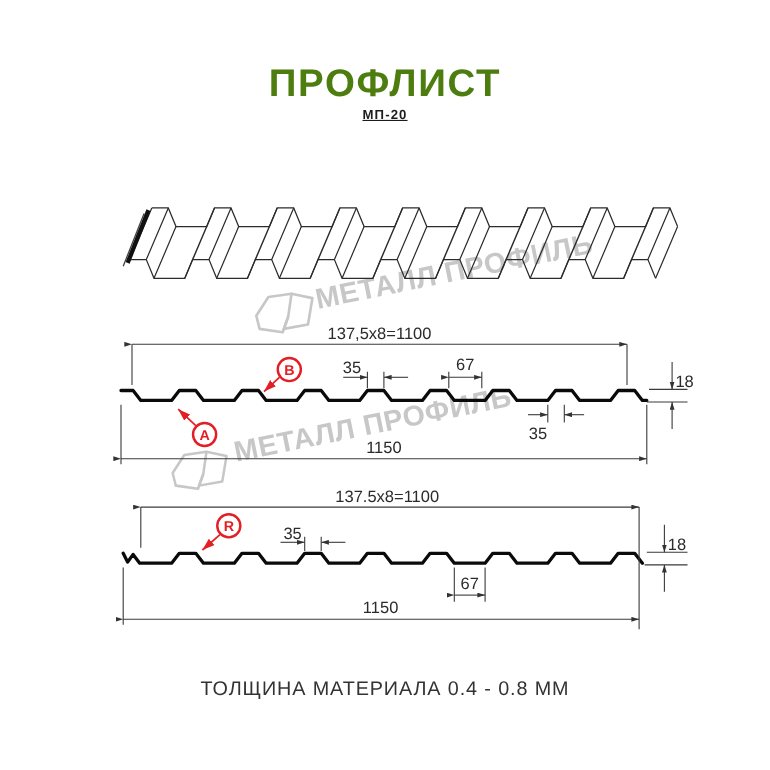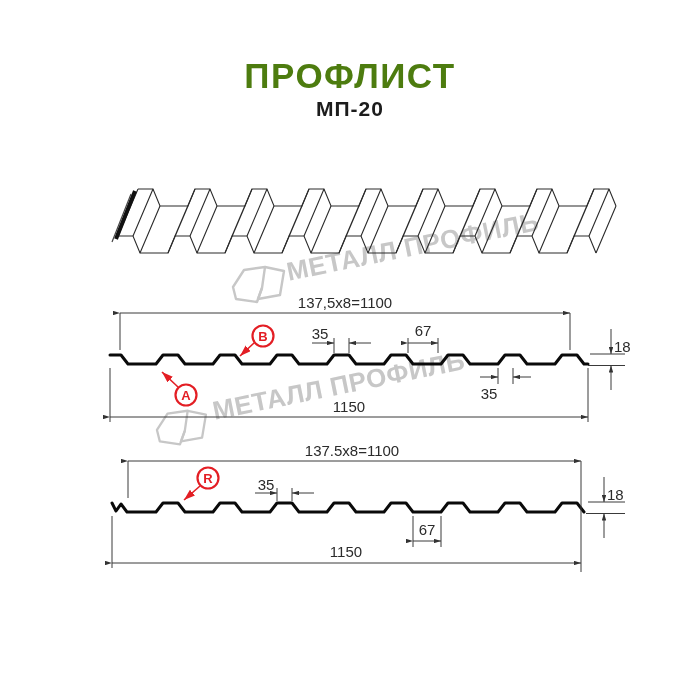--- a/index.html
+++ b/index.html
@@ -1,21 +1,21 @@
 <!DOCTYPE html>
 <html><head>
 <meta charset="utf-8">
 <style>
   html,body{margin:0;padding:0;background:#ffffff;}
   .page{position:relative;width:700px;height:700px;background:#fff;overflow:hidden;
         font-family:"Liberation Sans",sans-serif;}
   .title{position:absolute;top:56px;left:0;width:700px;text-align:center;
          font-size:35px;font-weight:700;letter-spacing:1.5px;color:#4d7c0f;}
   .subtitle{position:absolute;top:97px;left:0;width:700px;text-align:center;
-         font-size:21px;font-weight:700;letter-spacing:1px;color:#1c1c1c;}
+         font-size:12px;font-weight:700;letter-spacing:1px;color:#1c1c1c;text-decoration:underline;}
   .footer-note{position:absolute;top:616px;left:0;width:700px;text-align:center;
          font-size:18px;font-weight:400;letter-spacing:0.8px;color:#333;}
   .wm{position:absolute;z-index:1;color:#c7c7c7;}
   .wm-text{position:absolute;font-size:26px;font-weight:700;letter-spacing:0.5px;
          white-space:nowrap;transform:rotate(-11.5deg);transform-origin:0 50%;
          color:#c7c7c7;line-height:26px;}
   .wm-text.wm1{left:287px;top:259px;}
   .wm-text.wm2{left:213px;top:398px;}
   .wm-logo{position:absolute;}
   .wm-logo.wm1{left:228px;top:261px;}
@@ -175,13 +175,14 @@
       <text class="dim-txt" x="346" y="557" text-anchor="middle">1150</text>
 
       <g>
         <line x1="200" y1="486" x2="184" y2="500" stroke="#e31e24" stroke-width="1.6" marker-end="url(#mR)"></line>
         <circle cx="208" cy="478" r="10.5" fill="none" stroke="#e31e24" stroke-width="2.2"></circle>
         <text class="lbl-txt" x="208" y="483" text-anchor="middle">R</text>
       </g>
     </g>
   </svg>
 
+  <div class="footer-note">ТОЛЩИНА МАТЕРИАЛА 0.4 - 0.8 ММ</div>
 </div>
 
 </body></html>

